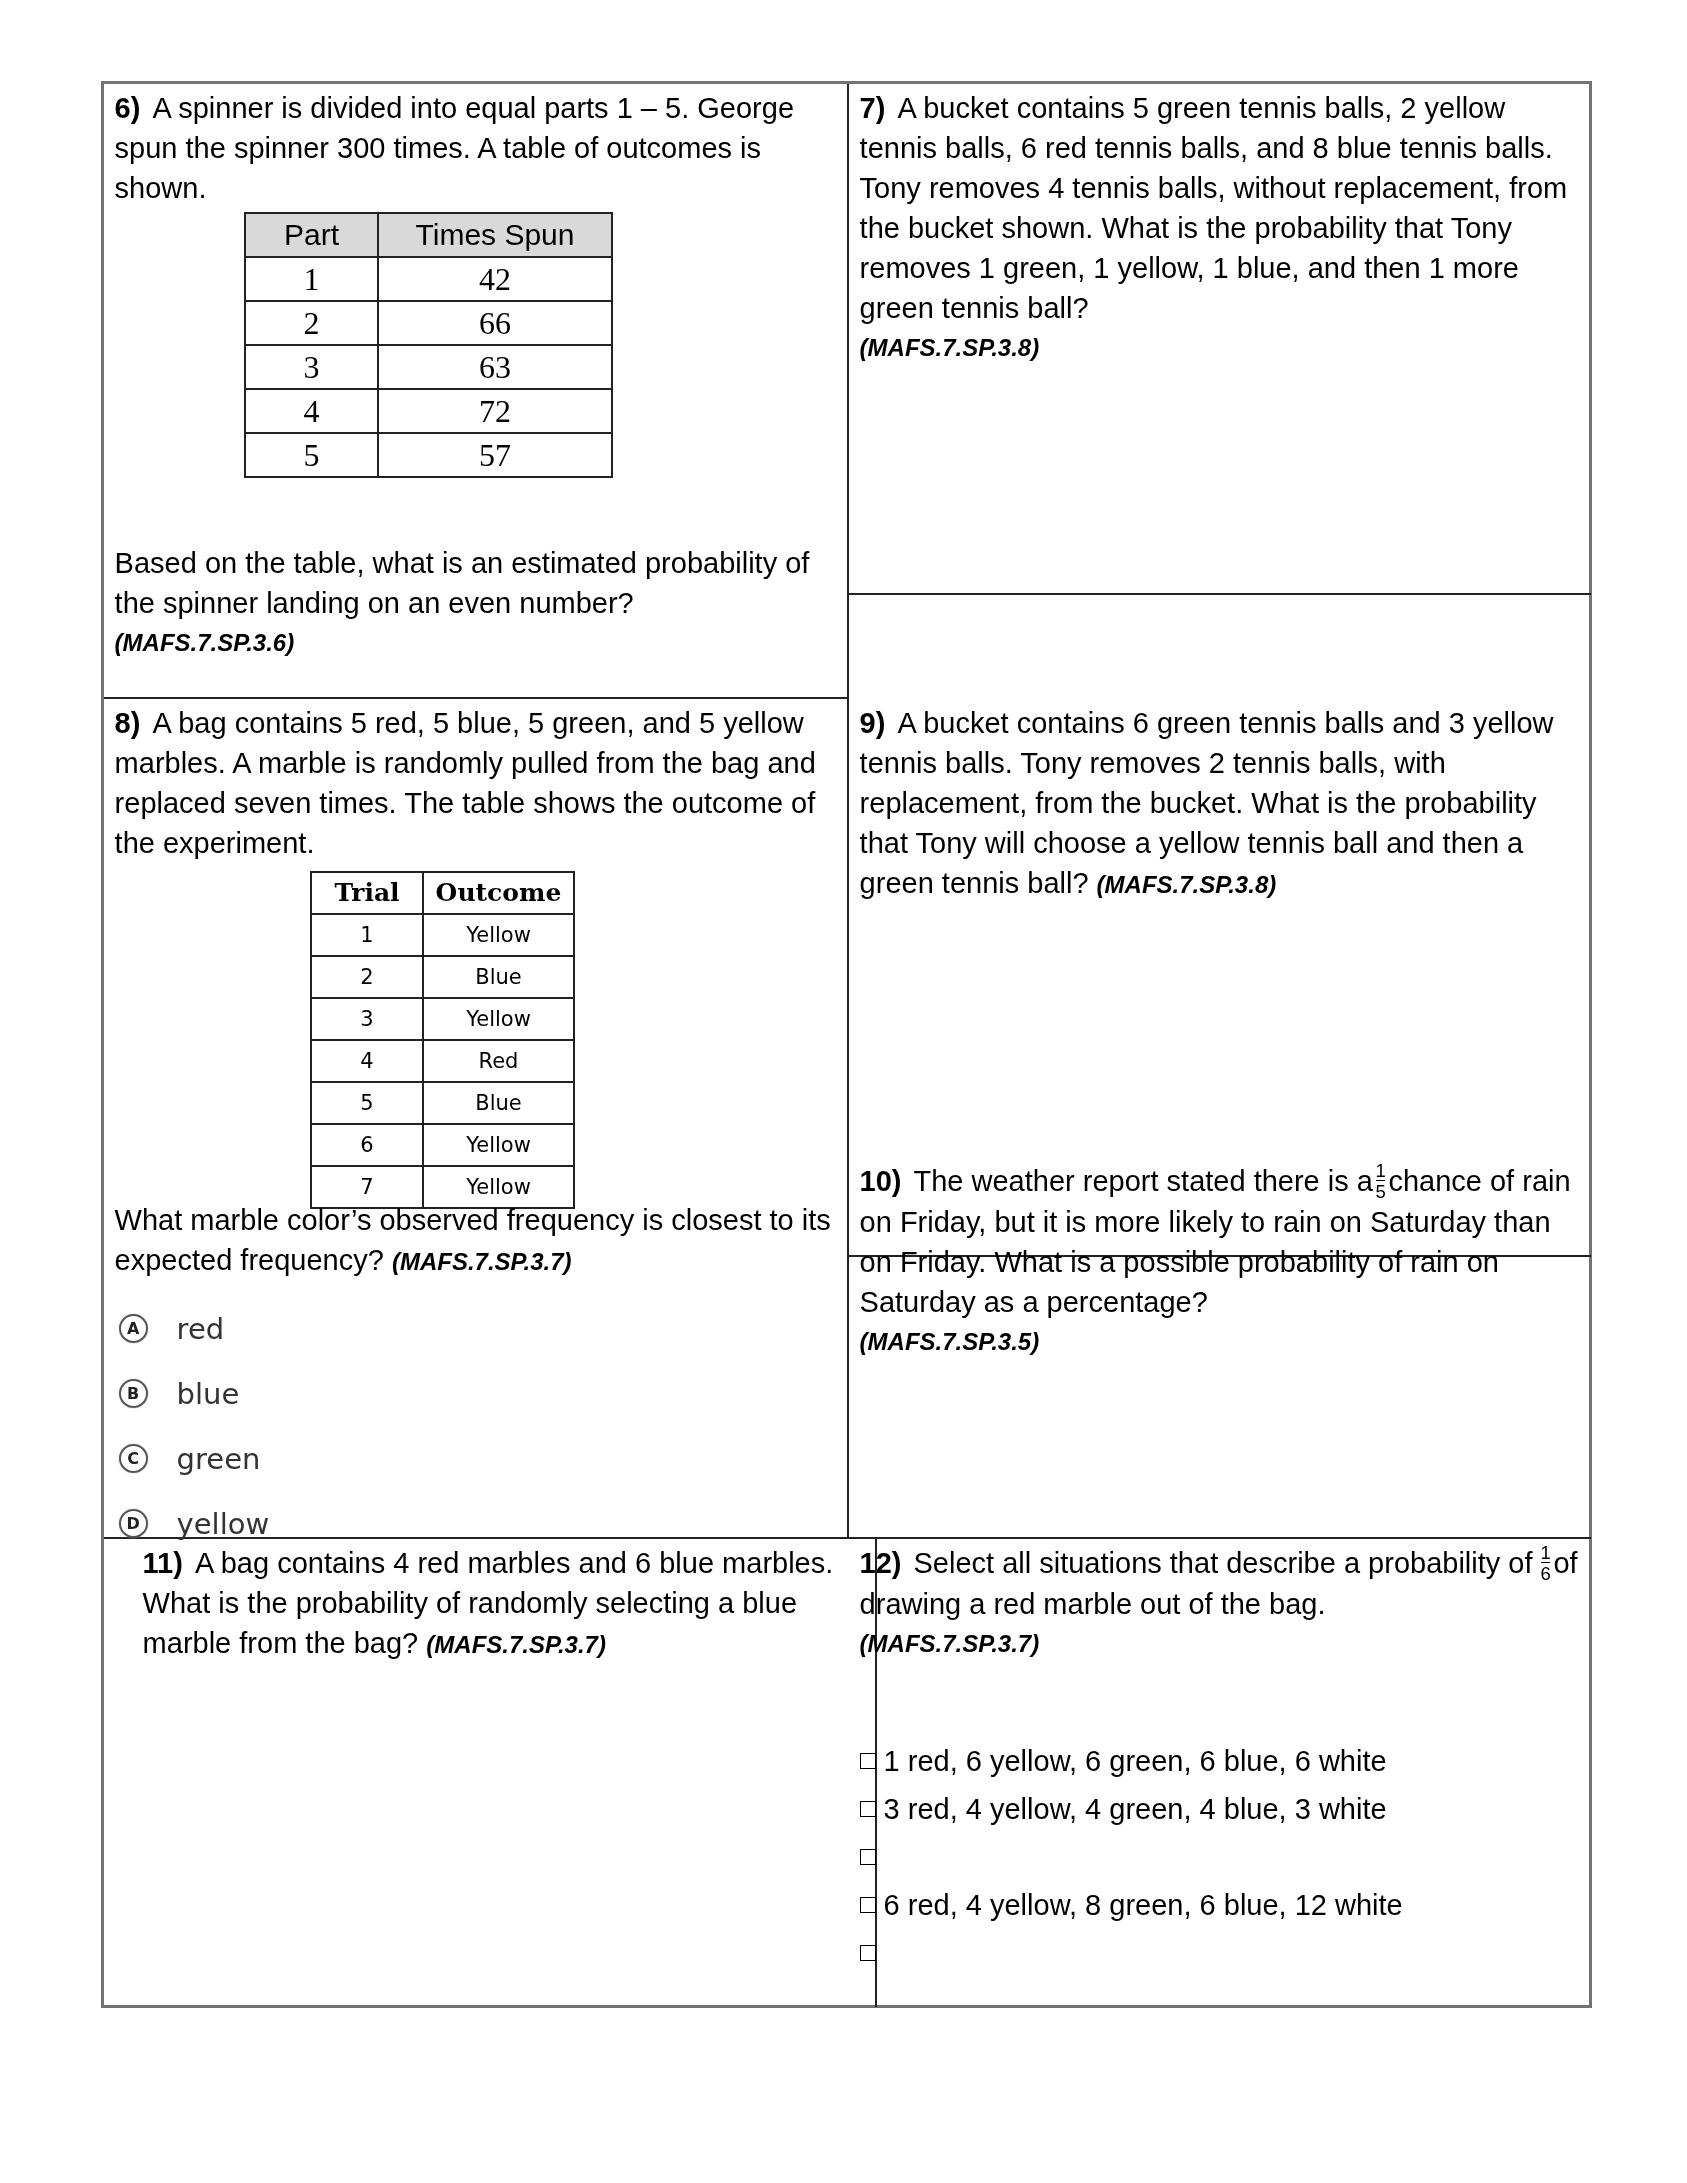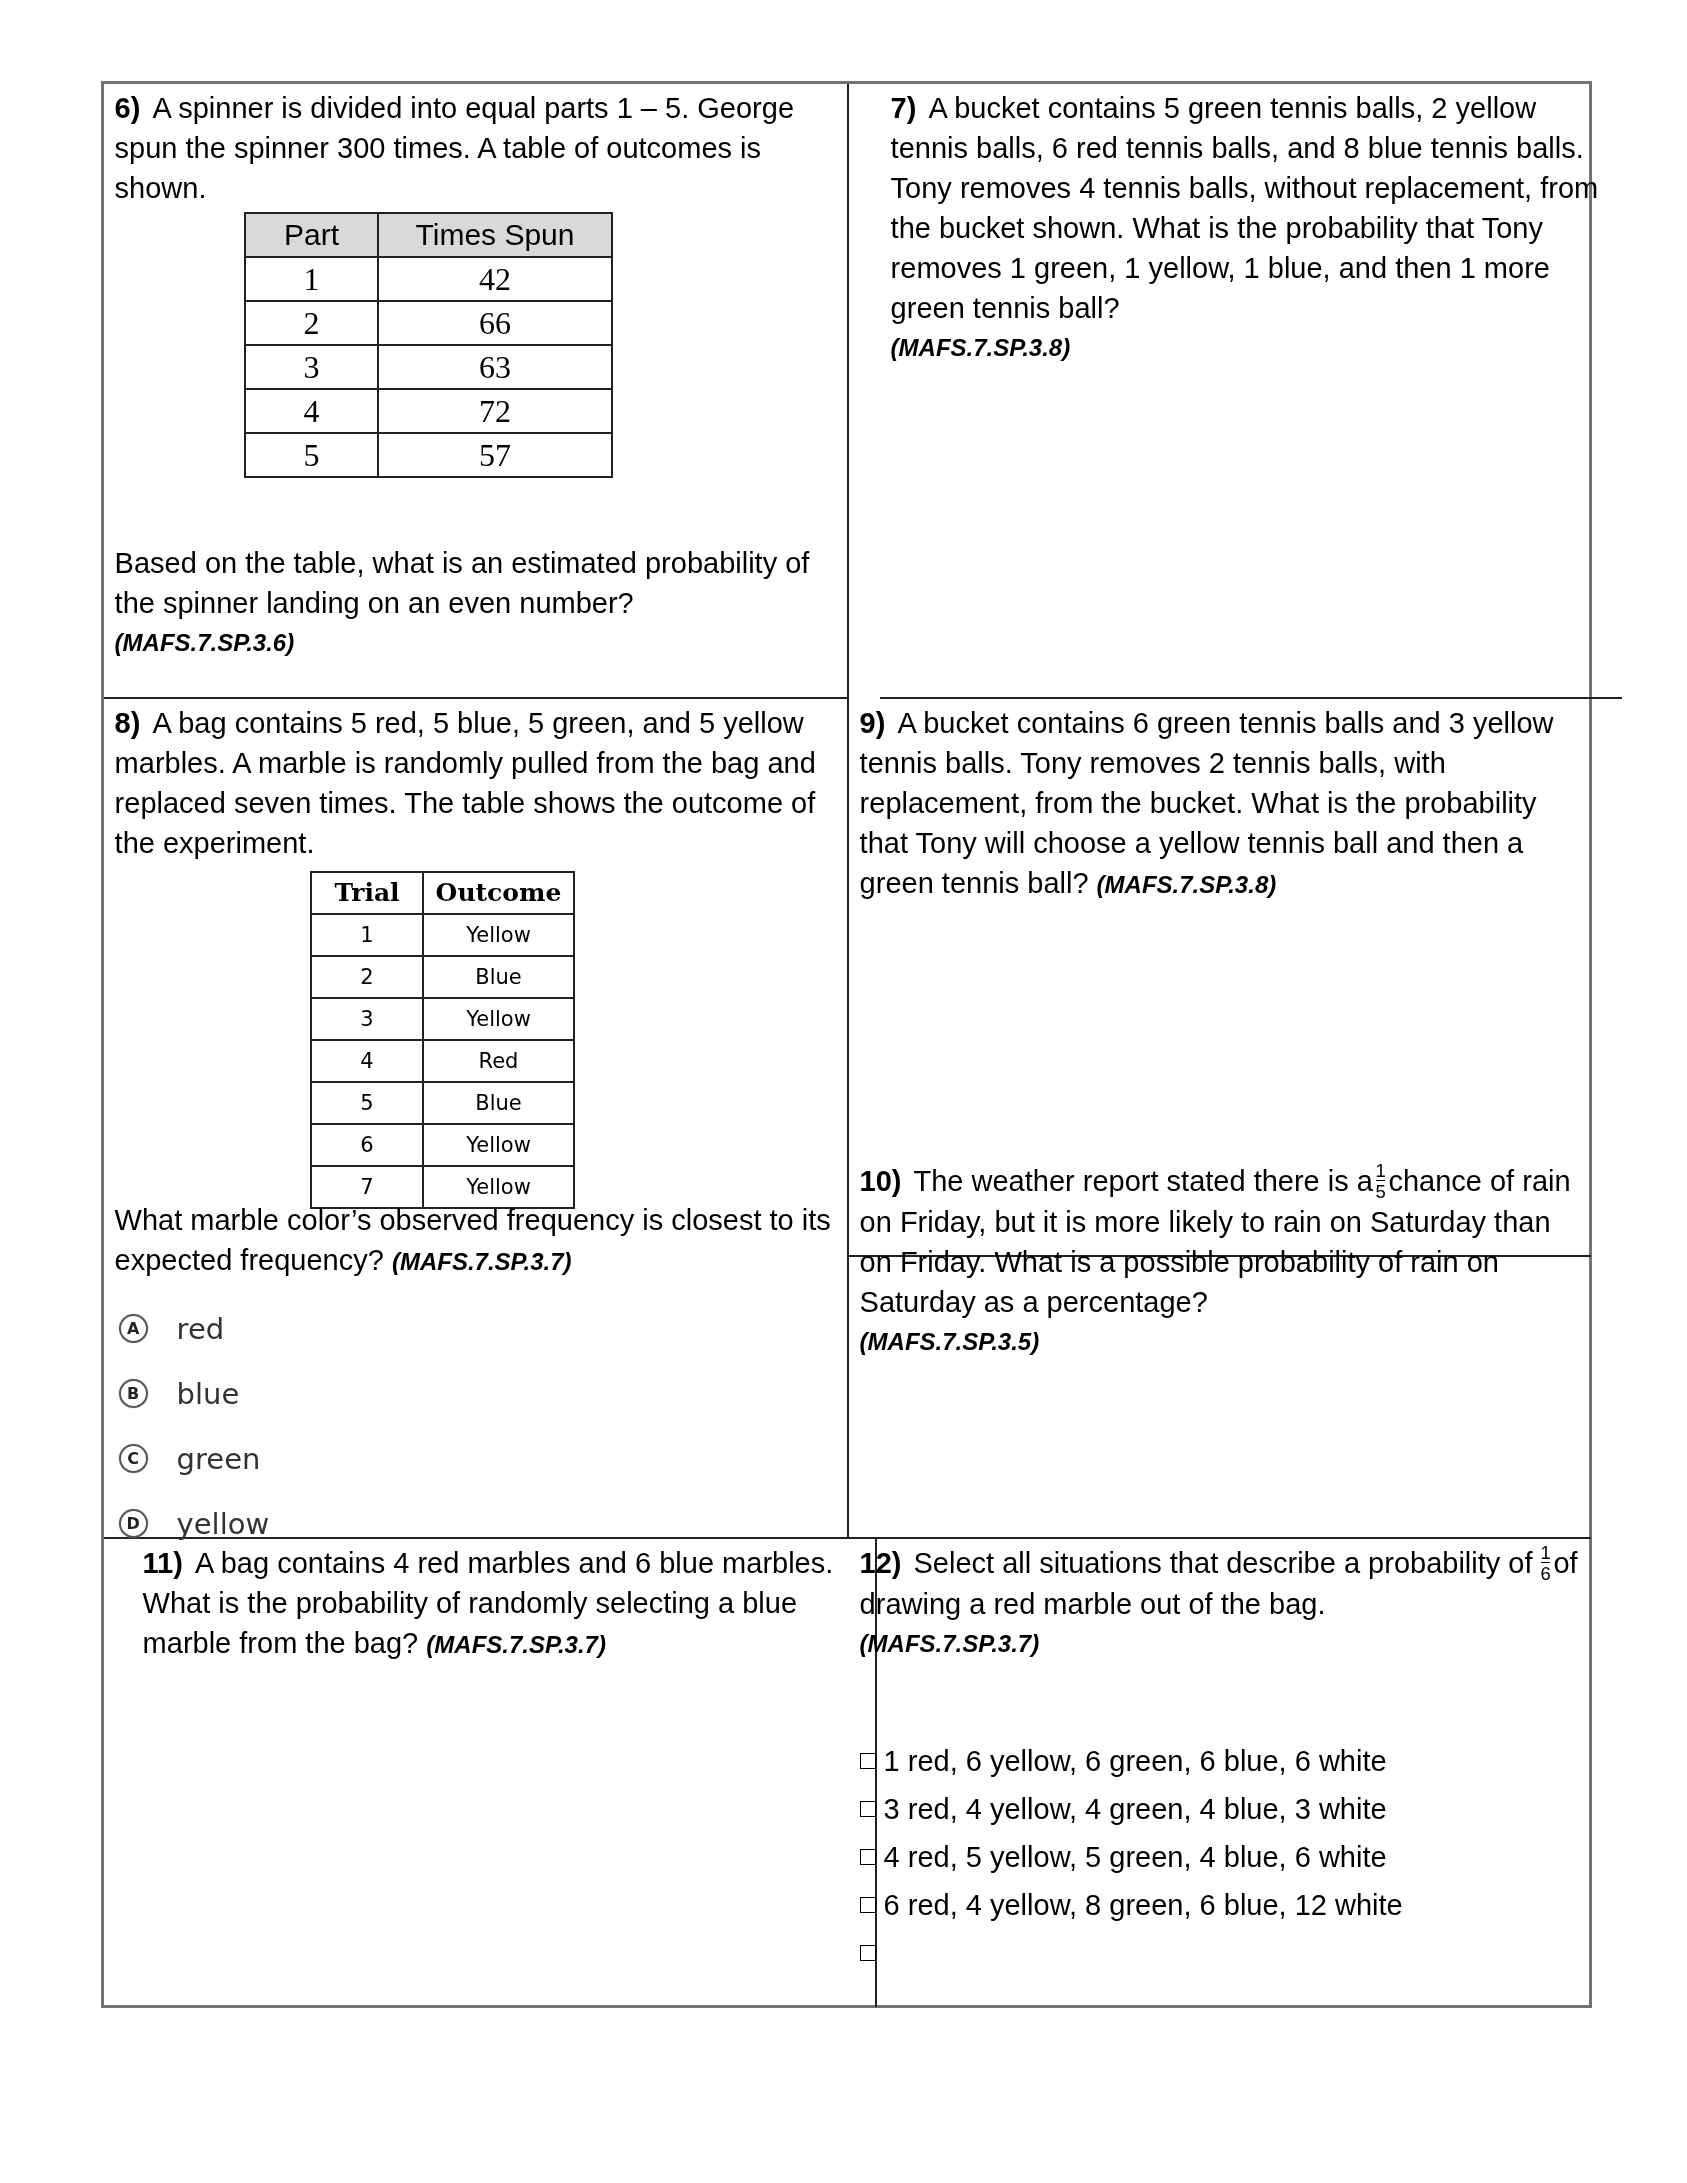--- a/index.html
+++ b/index.html
@@ -3,21 +3,21 @@
 <meta charset="utf-8">
 <style>
   html, body { margin: 0; padding: 0; background: #ffffff; }
   body { width: 1687px; height: 2183px; position: relative; font-family: "Liberation Sans", sans-serif; color: #000; }
   .sheet {
     position: absolute; left: 101px; top: 81px; width: 1491px; height: 1927px;
     border: 3px solid #737373; box-sizing: border-box;
   }
   .cell { position: absolute; box-sizing: border-box; padding: 4px 9.3px 0 10.6px; font-size: 29px; line-height: 40px; }
   .c6  { left: 0; top: 0; width: 745px; height: 615px; border-right: 2px solid #222; border-bottom: 2px solid #222; }
-  .c7  { left: 776px; top: 0; width: 742px; height: 615px; border-bottom: 2px solid #222; }
+  .c7  { left: 745px; top: 0; width: 742px; height: 511px; border-bottom: 2px solid #222; }
   .c8  { left: 0; top: 615px; width: 745px; height: 840px; border-right: 2px solid #222; border-bottom: 2px solid #222; }
   .c9  { left: 745px; top: 615px; width: 742px; height: 558px; border-bottom: 2px solid #222; }
   .c10 { left: 745px; top: 1069px; width: 742px; height: 386px; border-bottom: 2px solid #222; }
   .c11 { left: 0; top: 1455px; width: 745px; height: 468px; border-right: 2px solid #222; margin-left: 28px; }
   .c12 { left: 745px; top: 1455px; width: 742px; height: 468px; }
   .qnum { font-weight: bold; margin-right: 12px; }
   .std { font-weight: bold; font-style: italic; font-size: 24px; }
   .frac { display: inline-block; vertical-align: middle; text-align: center; font-size: 18.5px; line-height: 17px; margin: 0 2.6px; position: relative; top: -2.6px; }
   .frac span { display: block; }
   .frac .bar { border-top: 1.3px solid #000; width: 9.3px; margin: 1.3px auto; height: 0; }
@@ -173,21 +173,20 @@
       <div class="cb-item">
           <span class="cb-box"></span>
           <span>1 red, 6 yellow, 6 green, 6 blue, 6 white</span>
         </div>
       <div class="cb-item">
           <span class="cb-box"></span>
           <span>3 red, 4 yellow, 4 green, 4 blue, 3 white</span>
         </div>
       <div class="cb-item">
           <span class="cb-box"></span>
-          <span>4 red, 5 yellow, 5 green, 4 blue, 6 white</span>
         </div>
       <div class="cb-item">
           <span class="cb-box"></span>
           <span>6 red, 4 yellow, 8 green, 6 blue, 12 white</span>
         </div>
       <div class="cb-item">
           <span class="cb-box"></span>
         </div>
     </div>
   </div>

